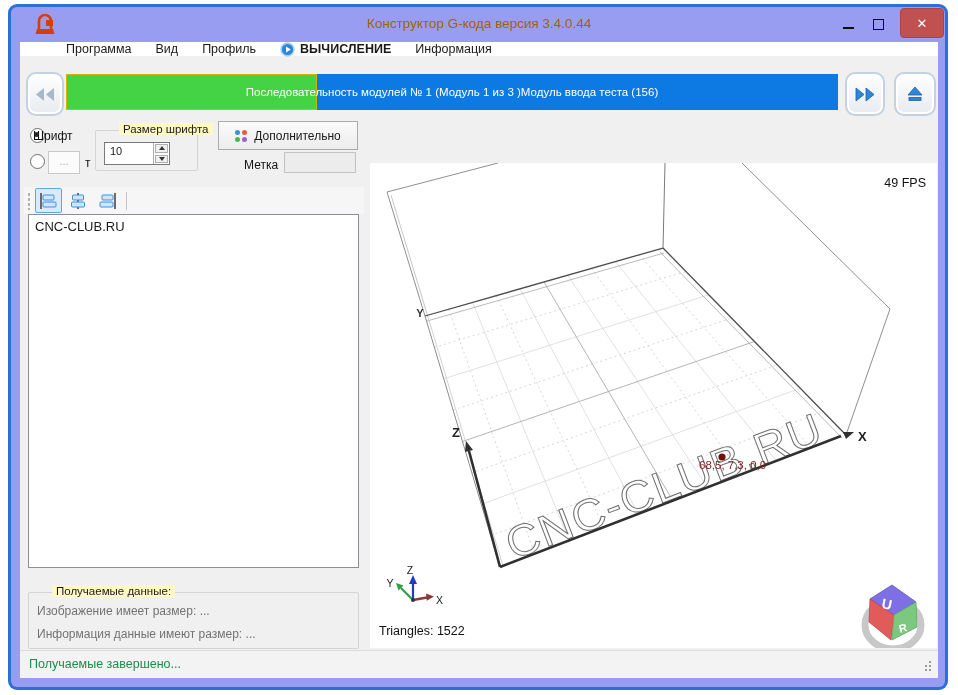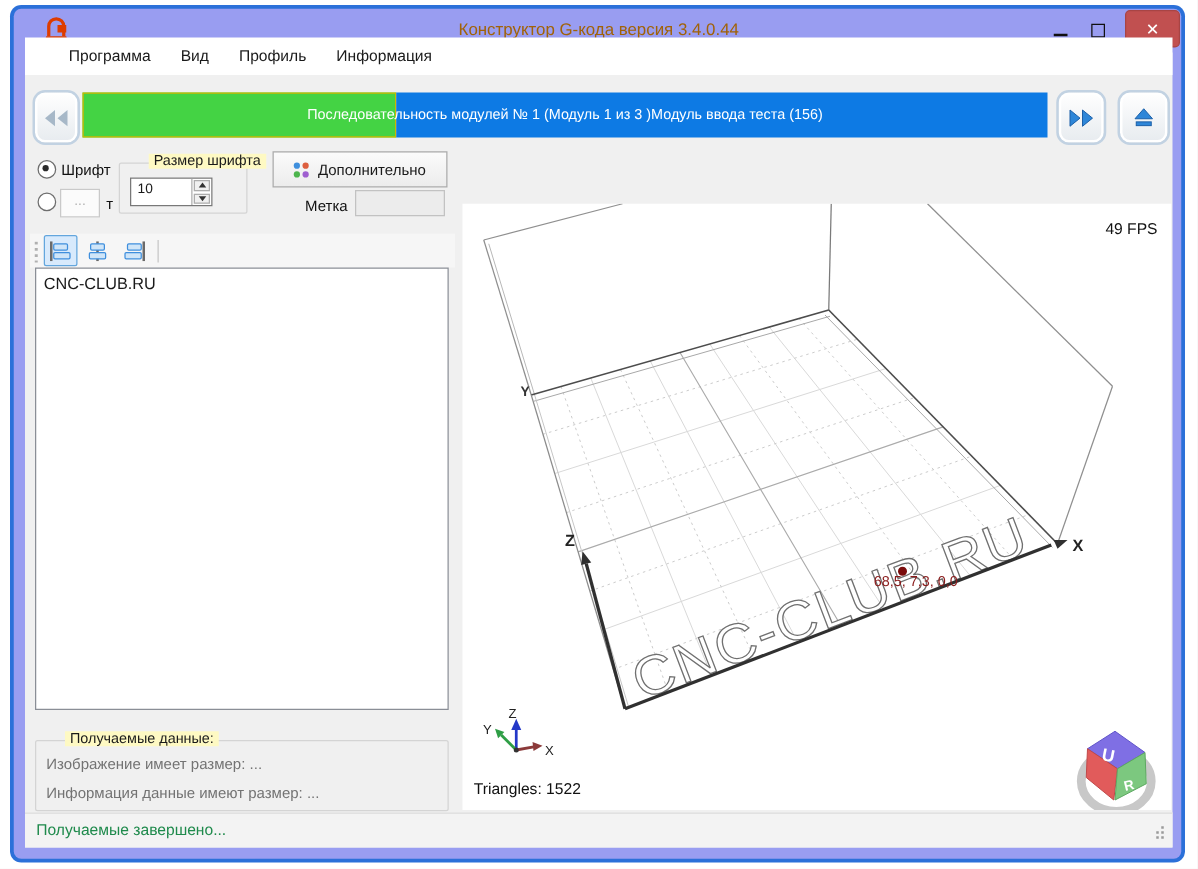--- a/index.html
+++ b/index.html
@@ -15,21 +15,21 @@
   .title{left:0;right:0;top:16px;text-align:center;font-size:13.5px;color:#a16207}
   .app-icon{left:35px;top:12px}
   .win-btn{top:14px;width:28px;height:20px;display:flex;align-items:center;justify-content:center;cursor:default}
   .btn-min{right:96px}.btn-max{right:66px}
   .glyph-min{width:11px;height:2px;background:#101010;margin-top:8px}
   .glyph-max{width:9px;height:9px;border:1.5px solid #101010;background:transparent}
   .btn-close{right:14px;top:8px;width:42px;height:28px;background:#c15050;border:1px solid #a84444;
              border-radius:4px;color:#fff;font-size:13px;display:flex;align-items:center;justify-content:center}
 
   
-  .menubar{left:20px;top:30px;width:918px;height:30px;background:#ffffff;display:flex;align-items:center;padding-left:23px;box-sizing:border-box}
+  .menubar{left:20px;top:42px;width:918px;height:14px;background:#ffffff;display:flex;align-items:center;padding-left:34px;box-sizing:border-box}
   .menu-item{padding:4px 12px;font-size:12.5px;display:inline-flex;align-items:center;gap:5px}
   .menu-item.bold{font-weight:bold}
 
   
   .nav-btn{top:72px;height:40px;border:2px solid #c2d2e2;border-radius:10px;
            background:linear-gradient(#ffffff,#e7ebef);display:flex;align-items:center;justify-content:center;box-shadow:inset 0 0 0 2px #fff}
   .progress{left:66px;top:74px;width:772px;height:36px;position:absolute}
   .seg{position:absolute;top:0;bottom:0}
   .seg.green{left:0;width:251px;border:1px solid #cdb800;box-sizing:border-box}
   .seg.blue{left:251px;right:0}
@@ -99,20 +99,27 @@
     <div class="glyph-max"></div>
   </div>
 <div class="abs btn-close">
     <span>✕</span>
   </div>
 
 <div class="abs menubar">
   <span class="menu-item">Программа</span>
   <span class="menu-item">Вид</span>
   <span class="menu-item">Профиль</span>
+  <span class="menu-item bold">
+    <svg width="15" height="15" viewBox="0 0 15 15">
+      <circle cx="7.5" cy="7.5" r="6.4" fill="#2e86d8" stroke="#a8cdee" stroke-width="1.6"></circle>
+      <polygon points="6,4.6 10.8,7.5 6,10.4" fill="#ffffff"></polygon>
+    </svg>
+    <span>ВЫЧИСЛЕНИЕ</span>
+  </span>
   <span class="menu-item">Информация</span>
 </div>
 
 <div class="abs nav-btn" style="left:26px;width:34px">
   <svg width="20" height="15" viewBox="0 0 20 15">
     <polygon points="9,1 9,14 1,7.5" fill="#a7b8c8"></polygon>
       <polygon points="19,1 19,14 11,7.5" fill="#a7b8c8"></polygon>
   </svg>
 </div>
 <div class="progress">
@@ -130,21 +137,21 @@
   </svg>
 </div>
 <div class="abs nav-btn" style="left:894px;width:38px">
   <svg width="18" height="16" viewBox="0 0 18 16">
     <polygon points="9,1 16,9 2,9" fill="#2e86d8" stroke="#1b5fa8" stroke-width="0.8"></polygon>
     <rect x="3" y="11.5" width="12" height="3" fill="#2e86d8" stroke="#1b5fa8" stroke-width="0.8"></rect>
   </svg>
 </div>
 
 <div class="abs radio checked" style="left:30px;top:128px"></div>
-<div class="lbl" style="left:49px;top:129px">Шрифт</div>
+<div class="lbl" style="left:33px;top:129px">Шрифт</div>
 
 <div class="groupbox" style="left:95px;top:130px;width:101px;height:39px">
   <span class="gb-title">Размер шрифта</span>
 </div>
 <div class="abs spinner">
   <div class="spin-val">10</div>
   <div class="spin-btns">
     <div class="spin-b">
         <div class="tri-up"></div>
       </div>

